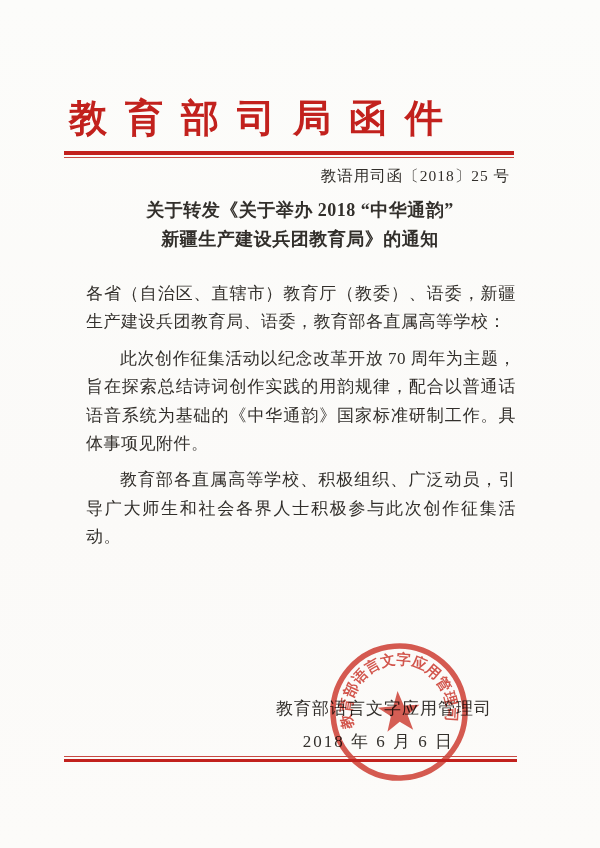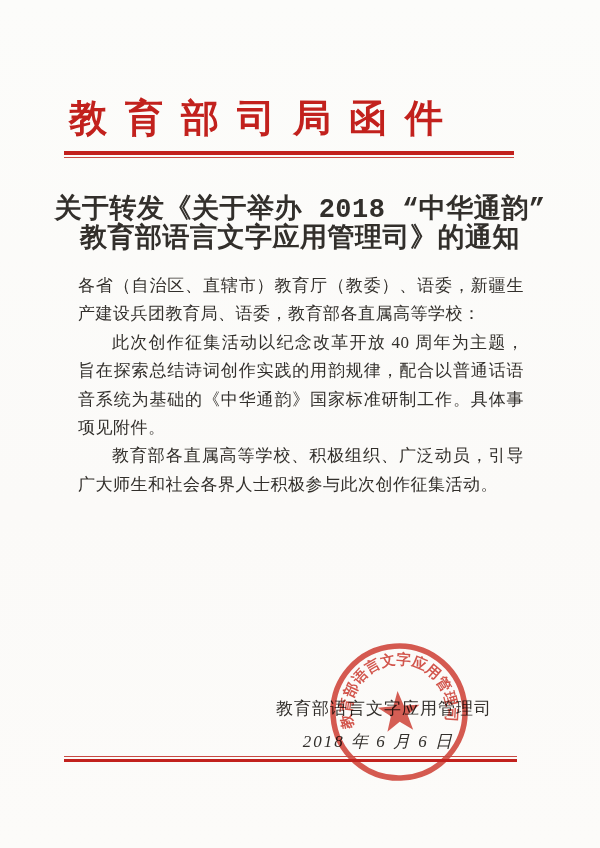--- a/index.html
+++ b/index.html
@@ -63,38 +63,37 @@
     font-size: 15.5px;
     letter-spacing: 1px;
   }
 
   .doc-title {
     position: absolute;
     top: 196px;
     left: 0;
     width: 600px;
     text-align: center;
-    font-size: 27px;
+    font-size: 18px;
     font-weight: bold;
     line-height: 29px;
     letter-spacing: 0.5px;
-    font-family: Liberation Mono, monospace;
   }
 
   .body-text {
     position: absolute;
     top: 272px;
     left: 78px;
     width: 446px;
     font-size: 17px;
     line-height: 28.4px;
     text-align: justify;
   }
   .body-text p {
-    margin: 0;
+    margin: 8px;
     letter-spacing: 0.5px;
   }
   .body-text p.indent {
     text-indent: 2em;
   }
 
   .attachment {
     position: absolute;
     top: 642px;
     left: 78px;
@@ -114,21 +113,20 @@
     letter-spacing: 1px;
     white-space: nowrap;
   }
   .sign-date {
     position: absolute;
     top: 730px;
     right: 146px;
     font-size: 17px;
     letter-spacing: 2px;
     white-space: nowrap;
-    font-style: italic;
   }
 
   .seal {
     position: absolute;
     left: 324px;
     top: 637px;
     width: 150px;
     height: 150px;
     mix-blend-mode: multiply;
     opacity: 0.93;
@@ -138,29 +136,30 @@
 </style>
 </head>
 <body>
 
 <div class="page">
 
   <div class="letterhead">教育部司局函件</div>
 
   <div class="rule-top"></div>
 
+  <div class="doc-number">教语用司函〔2018〕25 号</div>
 
   <div class="doc-title">
     <div>关于转发《关于举办 2018 “中华通韵”</div>
-    <div>教育部语言文字应用管理司》的通知</div>
+    <div>新疆生产建设兵团教育局》的通知</div>
   </div>
 
   <div class="body-text">
     <p>各省（自治区、直辖市）教育厅（教委）、语委，新疆生产建设兵团教育局、语委，教育部各直属高等学校：</p>
-    <p class="indent">此次创作征集活动以纪念改革开放 40 周年为主题，旨在探索总结诗词创作实践的用韵规律，配合以普通话语音系统为基础的《中华通韵》国家标准研制工作。具体事项见附件。</p>
+    <p class="indent">此次创作征集活动以纪念改革开放 70 周年为主题，旨在探索总结诗词创作实践的用韵规律，配合以普通话语音系统为基础的《中华通韵》国家标准研制工作。具体事项见附件。</p>
     <p class="indent">教育部各直属高等学校、积极组织、广泛动员，引导广大师生和社会各界人士积极参与此次创作征集活动。</p>
   </div>
 
   <div class="attachment">
   </div>
 
   <div class="signer">教育部语言文字应用管理司</div>
 
   <div class="sign-date">2018 年 6 月 6 日</div>
 

